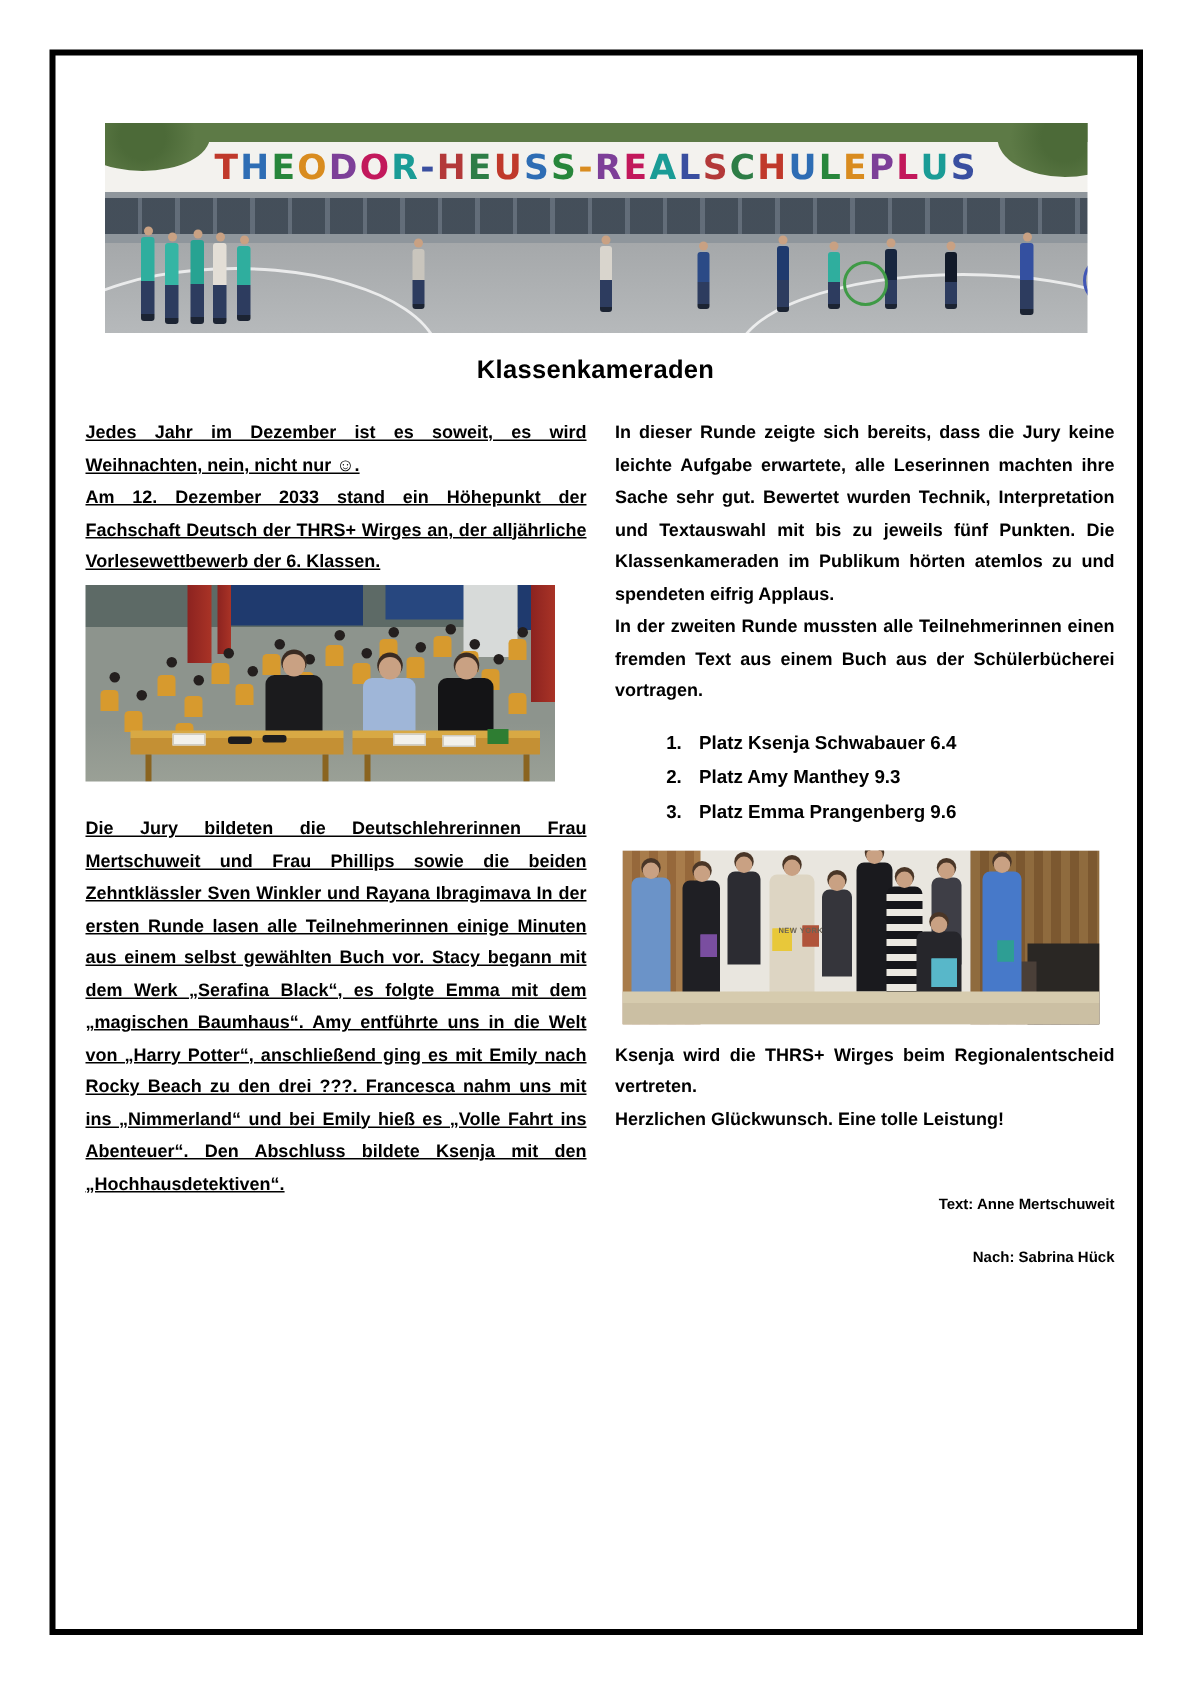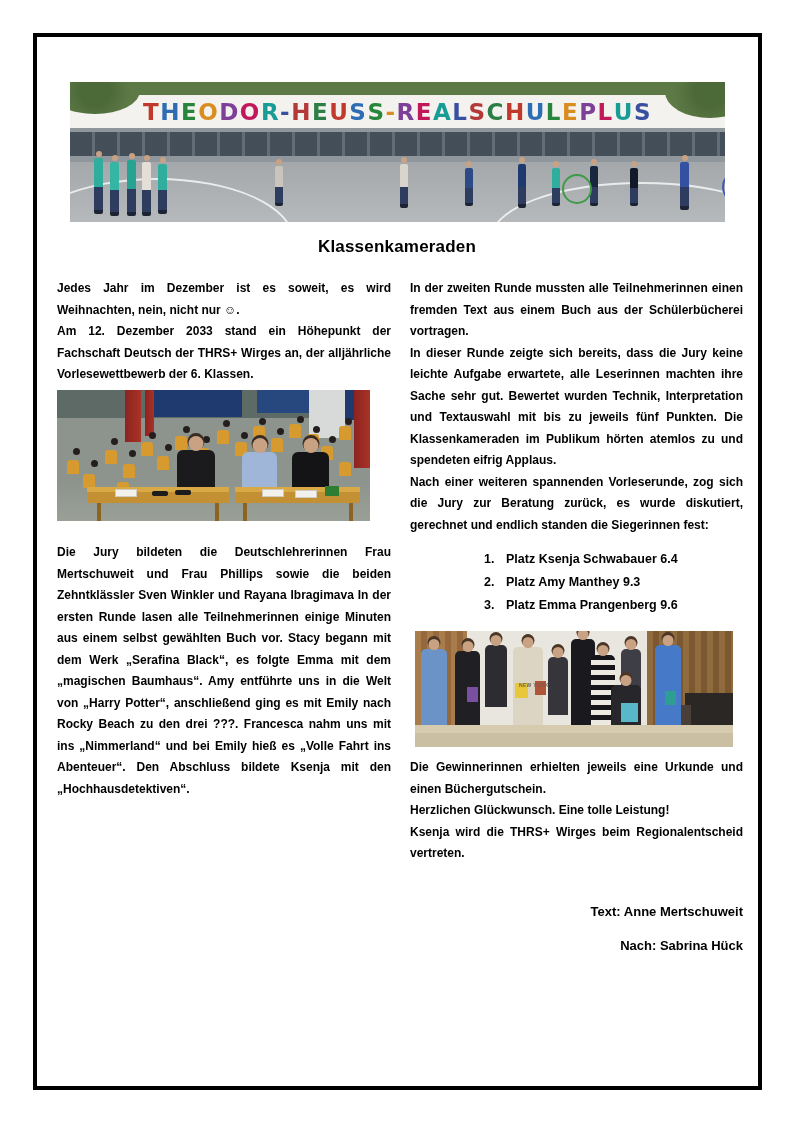--- a/index.html
+++ b/index.html
@@ -22,21 +22,21 @@
     width:6px;height:6px;border-radius:50%;background:#c9a183;}
   .ring{position:absolute;border-radius:50%;background:transparent;}
 
   
   .doc-title{position:absolute;left:0;top:237px;width:100%;text-align:center;
     font-size:17px;font-weight:bold;letter-spacing:.2px;}
 
   
   .col{position:absolute;top:278px;width:334px;font-size:12px;line-height:21.5px;
     font-weight:bold;text-align:justify;}
-  .col-left{left:57px;}
+  .col-left{left:57px;text-decoration:underline;}
   .col-right{left:410px;width:333px;}
   .col p{margin:0;}
   .gap-top{margin-top:21.5px !important;}
 
   
   .aula-photo{position:relative;width:313px;height:131px;margin:4px 0 6px 0;overflow:hidden;
     background:linear-gradient(180deg,#5d6a66 0 28px,#8d948d 28px 70%,#9aa096 100%);}
   .ap-bluewall1{position:absolute;left:95px;top:0;width:90px;height:27px;background:#1f3a6e;}
   .ap-bluewall2{position:absolute;left:200px;top:0;width:55px;height:23px;background:#27477f;}
   .ap-bluewall3{position:absolute;left:288px;top:0;width:25px;height:30px;background:#1f3a6e;}
@@ -48,39 +48,39 @@
   .ap-leg{position:absolute;top:113px;width:4px;height:18px;background:#8a6420;}
   .paper{position:absolute;width:20px;height:6px;background:#f2f1ec;border:1px solid #cfccc2;}
   .pcase{position:absolute;width:16px;height:5px;background:#1c1c1e;border-radius:2px;}
   .folder{position:absolute;width:14px;height:10px;background:#2e7d32;}
   .jfig{position:absolute;border-radius:6px 6px 0 0;background:var(--c);}
   .jfig::before{content:'';position:absolute;top:-14px;left:50%;transform:translateX(-50%);
     width:15px;height:15px;border-radius:50%;background:#c9a183;box-shadow:0 -2px 0 1px #3a2b22;}
 
   
   ol.winners{margin:12px 0 14px 0;padding-left:48px;font-size:12.5px;font-weight:bold;line-height:23px;}
-  ol.winners li{padding-left:8px;margin-left:40px;}
+  ol.winners li{padding-left:8px;}
 
   
   .win-photo{position:relative;width:318px;height:116px;margin:8px 0 10px 5px;overflow:hidden;background:#e9e6df;}
   .wood{position:absolute;top:0;height:100%;background:repeating-linear-gradient(90deg,#a87c4b 0 6px,#96683b 6px 12px);}
   .wood.right{background:repeating-linear-gradient(90deg,#8f6b3e 0 6px,#7c5830 6px 12px);}
   .piano{position:absolute;right:0;top:62px;width:48px;height:54px;background:#2a2724;}
   .bench{position:absolute;right:42px;top:74px;width:30px;height:26px;background:#4a3f38;}
   .wfig{position:absolute;border-radius:5px 5px 0 0;background:var(--c);}
   .wfig.striped{background:repeating-linear-gradient(180deg,#16161a 0 5px,#ece9e2 5px 10px);}
   .wfig::before{content:'';position:absolute;top:-10px;left:50%;transform:translateX(-50%);
     width:11px;height:11px;border-radius:50%;background:#c9a183;box-shadow:0 -2px 0 1px #4a3627;}
   .book{position:absolute;border:1px solid rgba(0,0,0,.3);}
   .win-table{position:absolute;left:0;bottom:0;width:100%;height:22px;
     background:linear-gradient(180deg,#d6cbae 0 8px,#cbbfa3 8px);}
   .ny-text{position:absolute;font-size:5px;font-weight:bold;color:#6b6354;letter-spacing:.3px;}
 
   
-  .credits{margin-top:36px;text-align:right;font-size:13px;font-weight:bold;}
+  .credits{margin-top:36px;text-align:right;font-size:10px;font-weight:bold;}
   .credits div{margin-bottom:13px;}
 </style>
 </head>
 <body>
 
 <div class="page">
   <div class="frame"></div>
 
   <div class="header-photo" id="headerPhoto">
     <div class="window-strip"></div>
@@ -202,23 +202,22 @@
       <div class="paper" style="left:238px;top:100px;"></div>
       <div class="pcase" style="left:118px;top:100px;"></div>
       <div class="pcase" style="left:95px;top:101px;"></div>
       <div class="folder" style="left:268px;top:96px;"></div>
     </div>
 
     <p class="gap-top">Die Jury bildeten die Deutschlehrerinnen Frau Mertschuweit und Frau Phillips sowie die beiden Zehntklässler Sven Winkler und Rayana Ibragimava In der ersten Runde lasen alle Teilnehmerinnen einige Minuten aus einem selbst gewählten Buch vor. Stacy begann mit dem Werk „Serafina Black“, es folgte Emma mit dem „magischen Baumhaus“. Amy entführte uns in die Welt von „Harry Potter“, anschließend ging es mit Emily nach Rocky Beach zu den drei ???. Francesca nahm uns mit ins „Nimmerland“ und bei Emily hieß es „Volle Fahrt ins Abenteuer“. Den Abschluss bildete Ksenja mit den „Hochhausdetektiven“.</p>
   </div>
 
   <div class="col col-right">
+    <p>In dieser Runde zeigte sich bereits, dass die Jury keine leichte Aufgabe erwartete, alle Leserinnen machten ihre Sache sehr gut. Bewertet wurden Technik, Interpretation und Textauswahl mit bis zu jeweils fünf Punkten. Die Klassenkameraden im Publikum hörten atemlos zu und spendeten eifrig Applaus.</p>
     <p>In der zweiten Runde mussten alle Teilnehmerinnen einen fremden Text aus einem Buch aus der Schülerbücherei vortragen.</p>
-    <p>In dieser Runde zeigte sich bereits, dass die Jury keine leichte Aufgabe erwartete, alle Leserinnen machten ihre Sache sehr gut. Bewertet wurden Technik, Interpretation und Textauswahl mit bis zu jeweils fünf Punkten. Die Klassenkameraden im Publikum hörten atemlos zu und spendeten eifrig Applaus.</p>
-    <p>Nach einer weiteren spannenden Vorleserunde, zog sich die Jury zur Beratung zurück, es wurde diskutiert, gerechnet und endlich standen die Siegerinnen fest:</p>
 
     <ol class="winners">
       <li>Platz Ksenja Schwabauer 6.4</li>
       <li>Platz Amy Manthey 9.3</li>
       <li>Platz Emma Prangenberg 9.6</li>
     </ol>
 
     <div class="win-photo" id="winPhoto">
       <div class="wood" style="left:0;width:52px;"></div>
       <div class="wood right" style="right:0;width:86px;"></div>
@@ -238,22 +237,21 @@
           <div class="book" style="left: 52px; top: 56px; width: 9px; height: 13px; --c: #7a4ea0; border-color: rgb(122, 78, 160); background: rgb(122, 78, 160); position: absolute;"></div>
           <div class="book" style="left: 100px; top: 52px; width: 11px; height: 13px; --c: #e8c83a; border-color: rgb(232, 200, 58); background: rgb(232, 200, 58); position: absolute;"></div>
           <div class="book" style="left: 120px; top: 50px; width: 9px; height: 12px; --c: #b0543a; border-color: rgb(176, 84, 58); background: rgb(176, 84, 58); position: absolute;"></div>
           <div class="book" style="left: 250px; top: 60px; width: 9px; height: 12px; --c: #2e9e94; border-color: rgb(46, 158, 148); background: rgb(46, 158, 148); position: absolute;"></div>
           <div class="book" style="left: 206px; top: 72px; width: 15px; height: 17px; --c: #58b7c9; border-color: rgb(88, 183, 201); background: rgb(88, 183, 201); position: absolute;"></div>
         </div>
       <div class="ny-text" style="left:104px;top:44px;">NEW YORK</div>
       <div class="win-table"></div>
     </div>
 
-    <p style="margin-top:6px;">Die Gewinnerinnen erhielten jeweils eine Urkunde und einen Büchergutschein.</p>
+    <p>Ksenja wird die THRS+ Wirges beim Regionalentscheid vertreten.</p>
     <p>Herzlichen Glückwunsch. Eine tolle Leistung!</p>
-    <p>Ksenja wird die THRS+ Wirges beim Regionalentscheid vertreten.</p>
 
     <div class="credits">
       <div>Text: Anne Mertschuweit</div>
       <div>Nach: Sabrina Hück</div>
     </div>
   </div>
 </div>
 
 </body></html>

